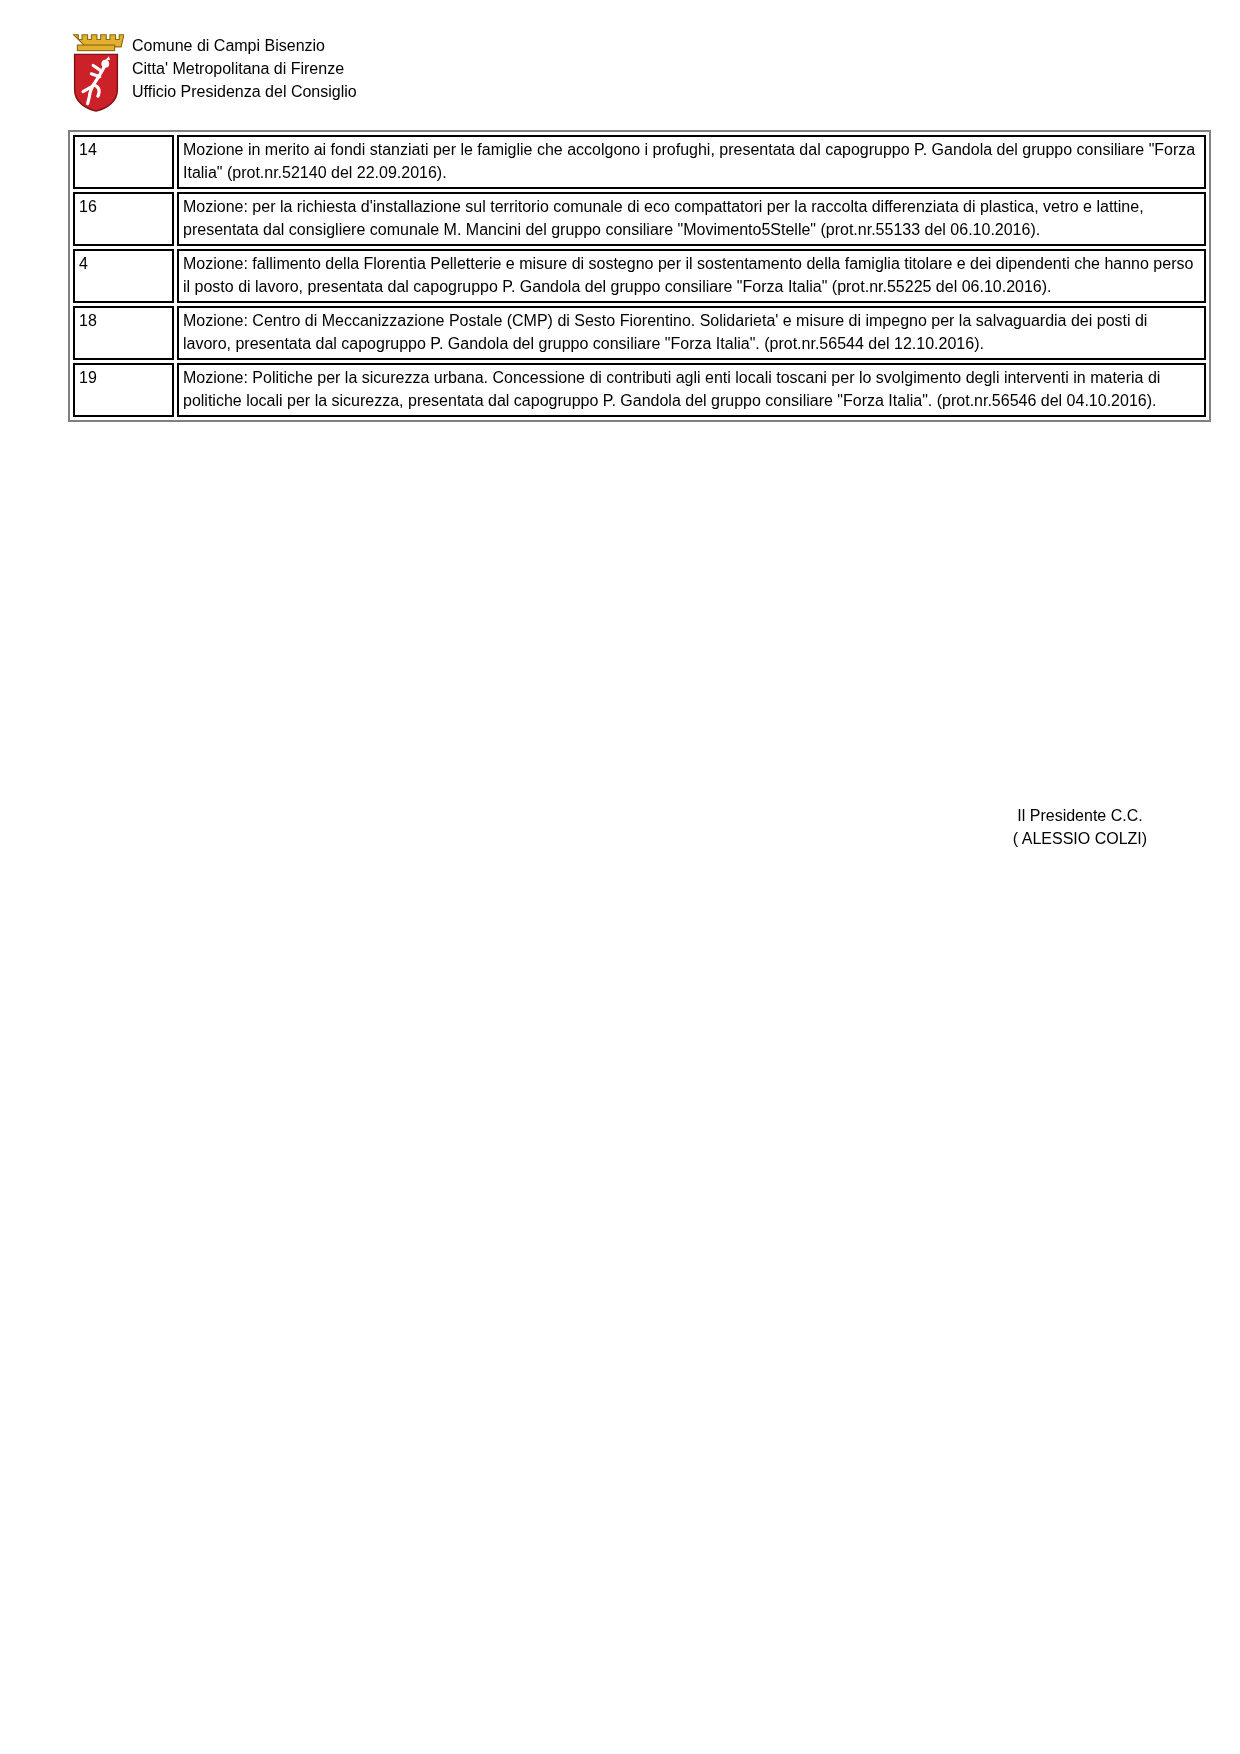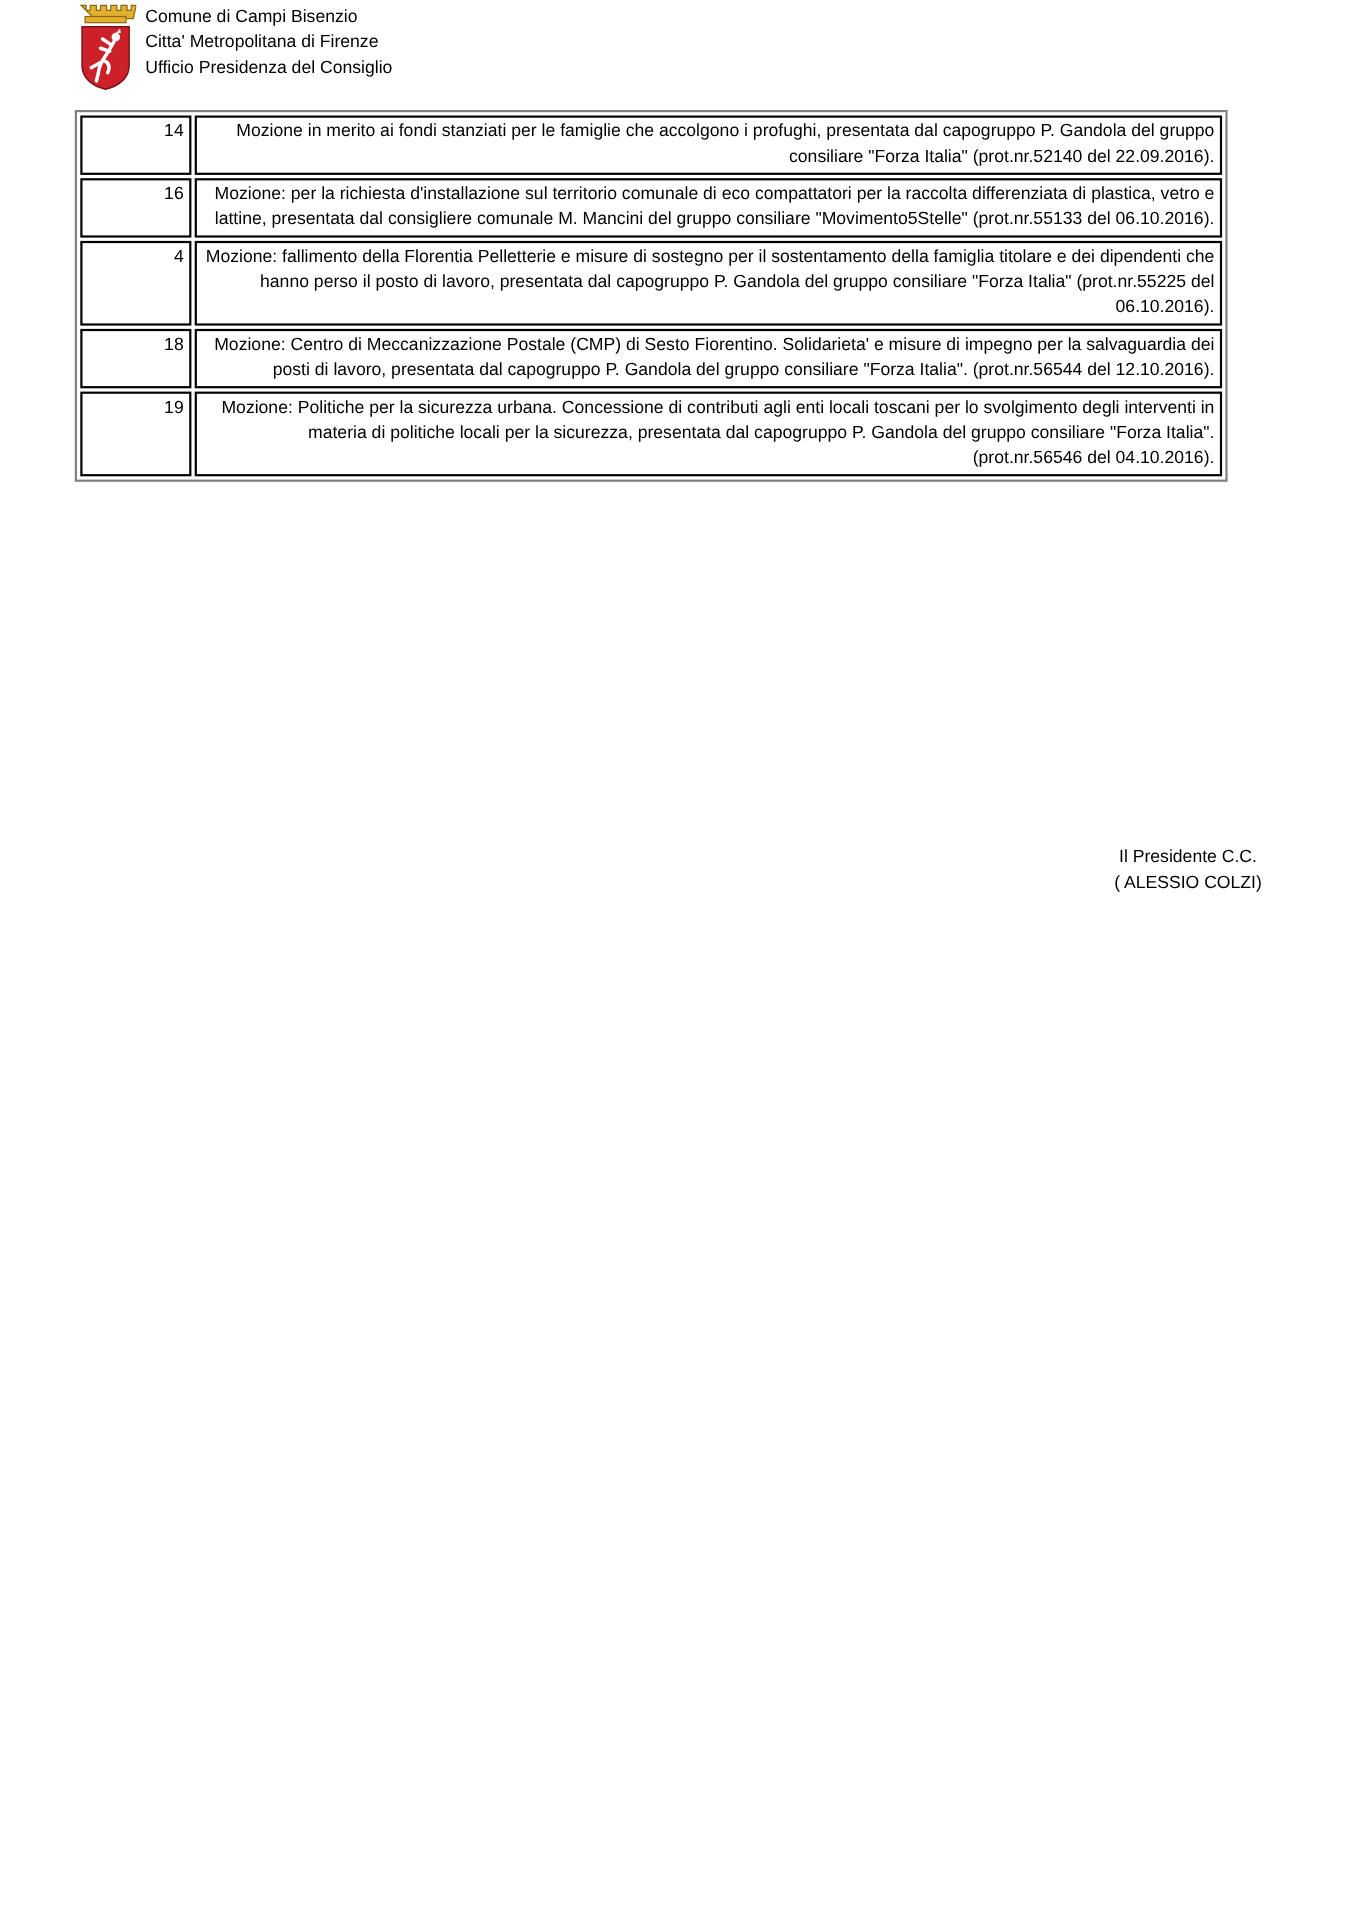--- a/index.html
+++ b/index.html
@@ -11,20 +11,21 @@
     width: 1240px;
     height: 1754px;
     font-family: "Liberation Sans", "DejaVu Sans", sans-serif;
     color: #000000;
     position: relative;
     overflow: hidden;
   }
   .page {
     padding: 2px 0 0 68px;
     width: 1100px;
+    margin-top: 30px;
   }
   
   .header {
     display: flex;
     align-items: flex-start;
     margin-bottom: 18px;
   }
   .logo {
     width: 56px;
     height: 80px;
@@ -34,43 +35,42 @@
     margin-left: 8px;
     padding-top: 2px;
     font-size: 16px;
     line-height: 23px;
   }
   
   table.motions {
     border-collapse: separate;
     border-spacing: 3px;
     border: 2px solid #808080;
-    width: 1048px;
+    width: 1143px;
     table-layout: fixed;
-    text-align: right;
   }
   table.motions td {
     border: 2px solid #000000;
     vertical-align: top;
     padding: 1px 5px 3px 4px;
     font-size: 16px;
     line-height: 23px;
     background: #ffffff;
   }
   td.num-cell {
     width: 88px;
   }
   
   .dateline {
     margin-top: 193px;
     font-size: 16px;
   }
   .signature {
     position: absolute;
-    top: 768px;
+    top: 804px;
     left: 985px;
     width: 190px;
     text-align: center;
     font-size: 16px;
     line-height: 23px;
   }
 </style>
 </head>
 <body>
 

